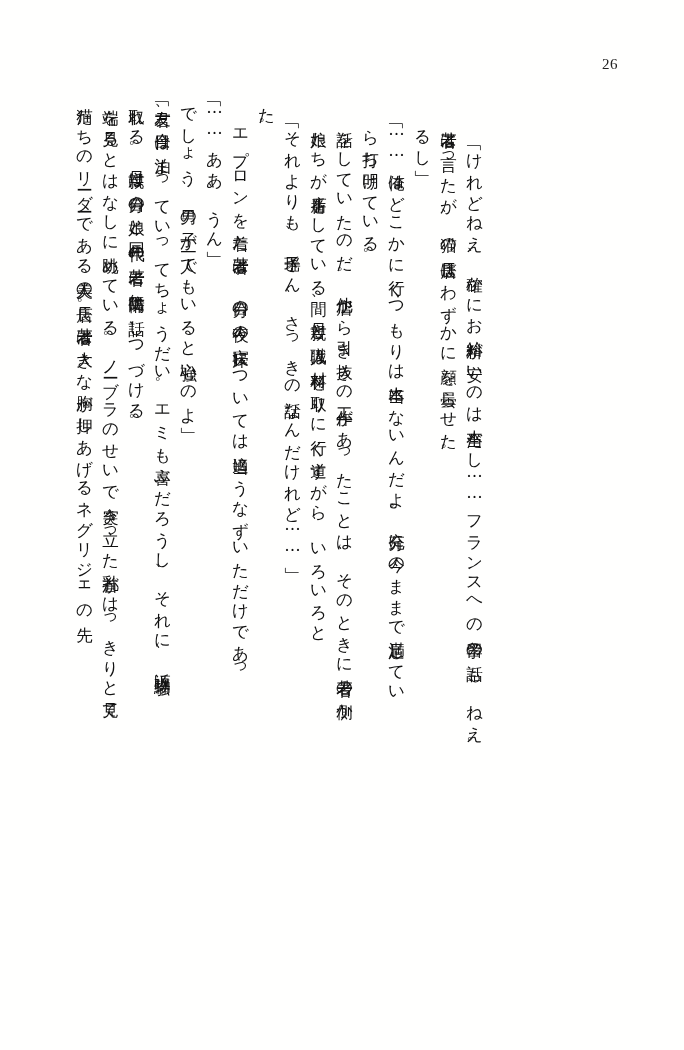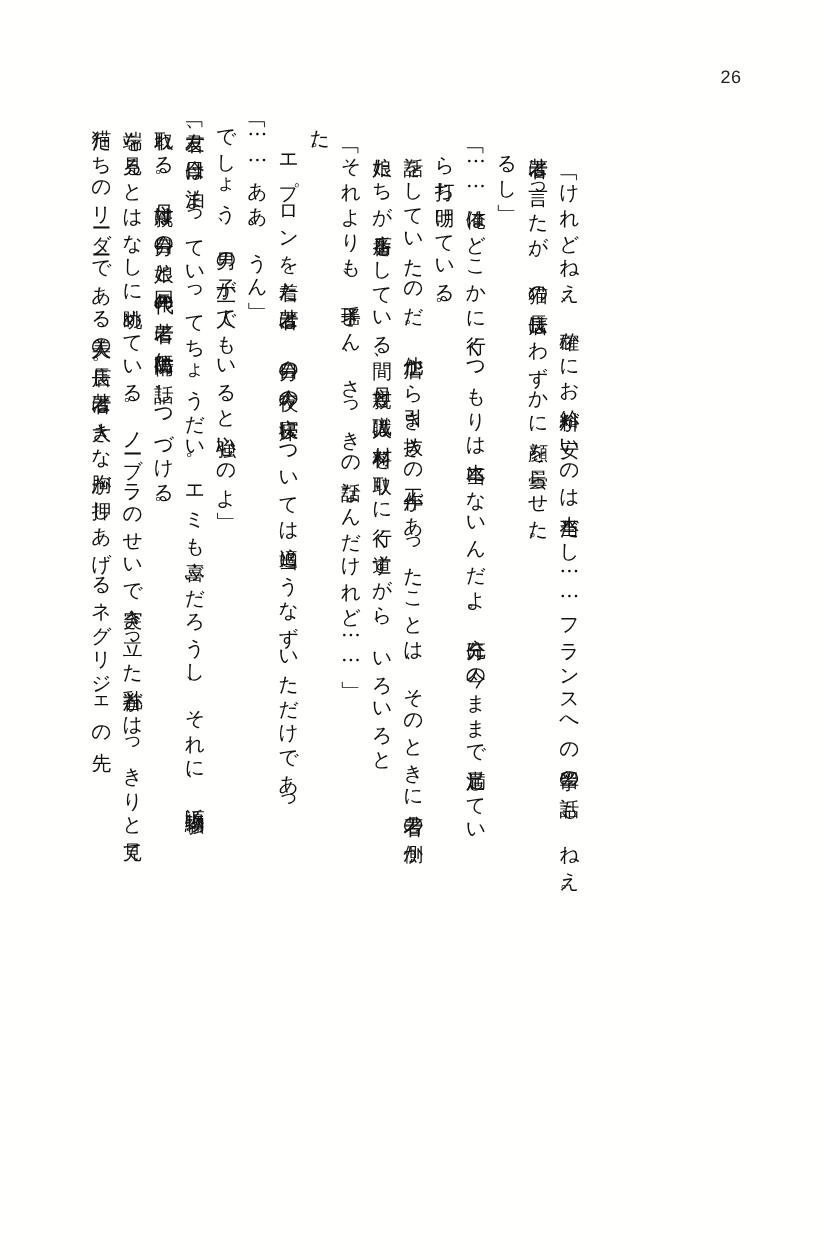--- a/index.html
+++ b/index.html
@@ -25,21 +25,21 @@
   }
 
   
   .page-number {
     position: absolute;
     top: 56px;
     right: 66px;
     font-size: 15px;
     letter-spacing: 0.5px;
     color: #222;
-    font-family: Liberation Sans, sans-serif;
+    font-family: Liberation Serif, serif;
   }
 
   
   .textblock {
     position: absolute;
     top: 96px;
     right: 58px;
     left: 66px;
     height: 880px;
     display: flex;

